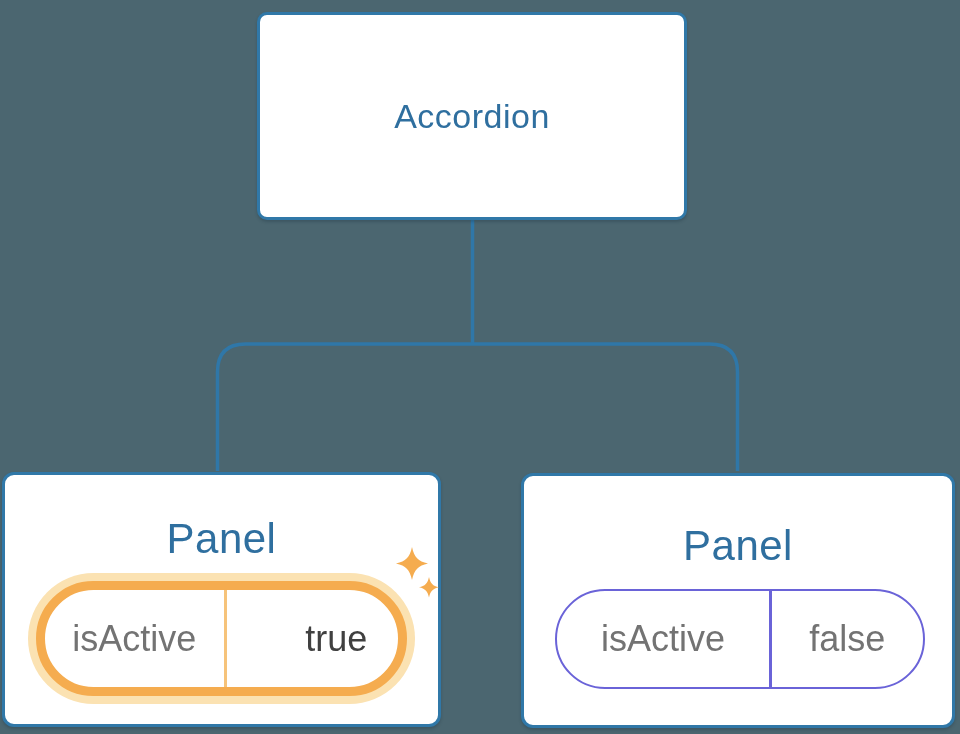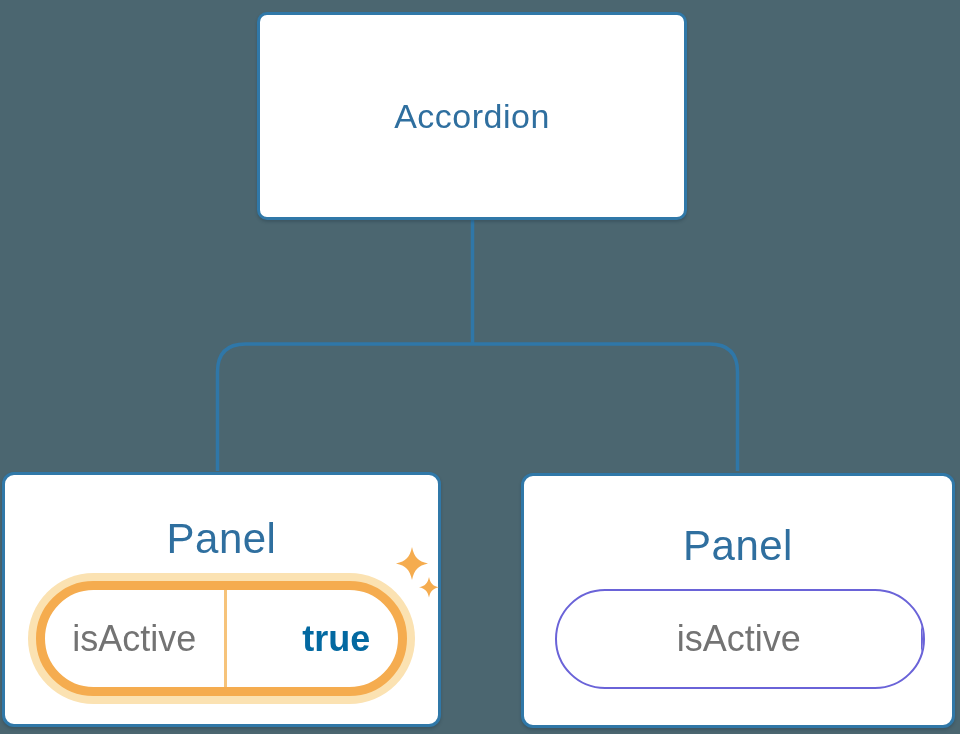--- a/index.html
+++ b/index.html
@@ -131,22 +131,22 @@
   }
 
   .pill-cell {
     display: flex;
     align-items: center;
     justify-content: center;
     font-size: 36px;
     color: #737373;
   }
   .pill-value-bold {
-    font-weight: bold;
-    color: #0369a1;
+    font-weight: normal;
+    color: #404040;
     margin-left: 48px;
   }
 
   .sparkles {
     position: absolute;
     left: 386px;
     top: 70px;
     width: 52px;
     height: 60px;
   }
@@ -185,16 +185,17 @@
       </g>
     </svg>
   </div>
 
   <div class="node node-panel node-panel-right">
     <span class="panel-title">Panel</span>
 
     <div class="pill-inactive">
       <div class="pill-cell pill-cell-key">isActive</div>
       <div class="pill-divider-purple"></div>
+      <div class="pill-cell pill-cell-value">false</div>
     </div>
   </div>
 
 </div>
 
 </body></html>

